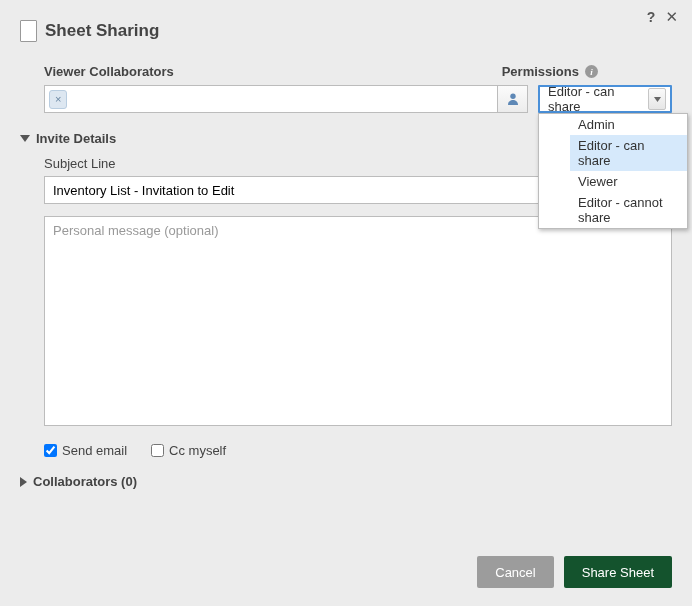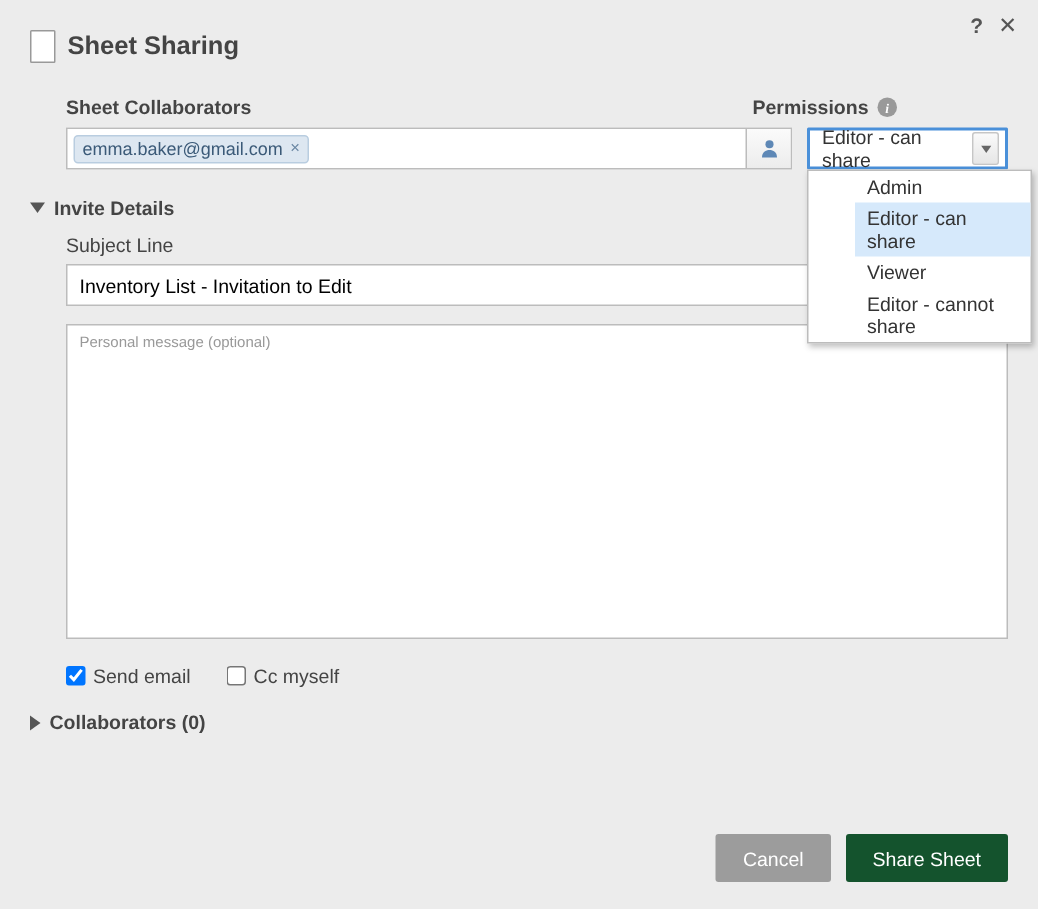--- a/index.html
+++ b/index.html
@@ -216,21 +216,21 @@
     padding: 0 8px;
     font-size: 13px;
     font-family: inherit;
     background: #fff;
   }
   .textarea {
     width: 100%;
     height: 210px;
     border: 1px solid #bcbcbc;
     padding: 6px 8px;
-    font-size: 10px;
+    font-size: 13px;
     font-family: inherit;
     resize: none;
     background: #fff;
     color: #333;
   }
   .textarea::placeholder { color: #999; }
   .checks {
     display: flex;
     gap: 24px;
     margin-top: 14px;
@@ -283,32 +283,31 @@
   </div>
 
   <div class="dialog-title-row">
     <span class="sheet-icon"></span>
     <span class="dialog-title">Sheet Sharing</span>
   </div>
 
   <div class="content">
 
     <div class="row-labels">
-      <span class="label-bold">Sheet Collaborators</span>
+      <span class="label-bold">Viewer Collaborators</span>
       <span class="perm-label">
         <span class="label-bold">Permissions</span>
         <span class="info-icon">i</span>
       </span>
     </div>
 
     <div class="invite-row">
       <div class="chip-input">
         <div class="chip-area">
           <span class="chip">
-            <span>emma.baker@gmail.com</span>
             <span class="chip-x">×</span>
           </span>
         </div>
         <div class="contact-btn">
           <svg width="14" height="14" viewBox="0 0 14 14">
             <circle cx="7" cy="4.2" r="2.7" fill="#5e88b6"></circle>
             <path d="M2 13 C2 9.5 4.5 8 7 8 C9.5 8 12 9.5 12 13 Z" fill="#5e88b6"></path>
           </svg>
         </div>
       </div>

